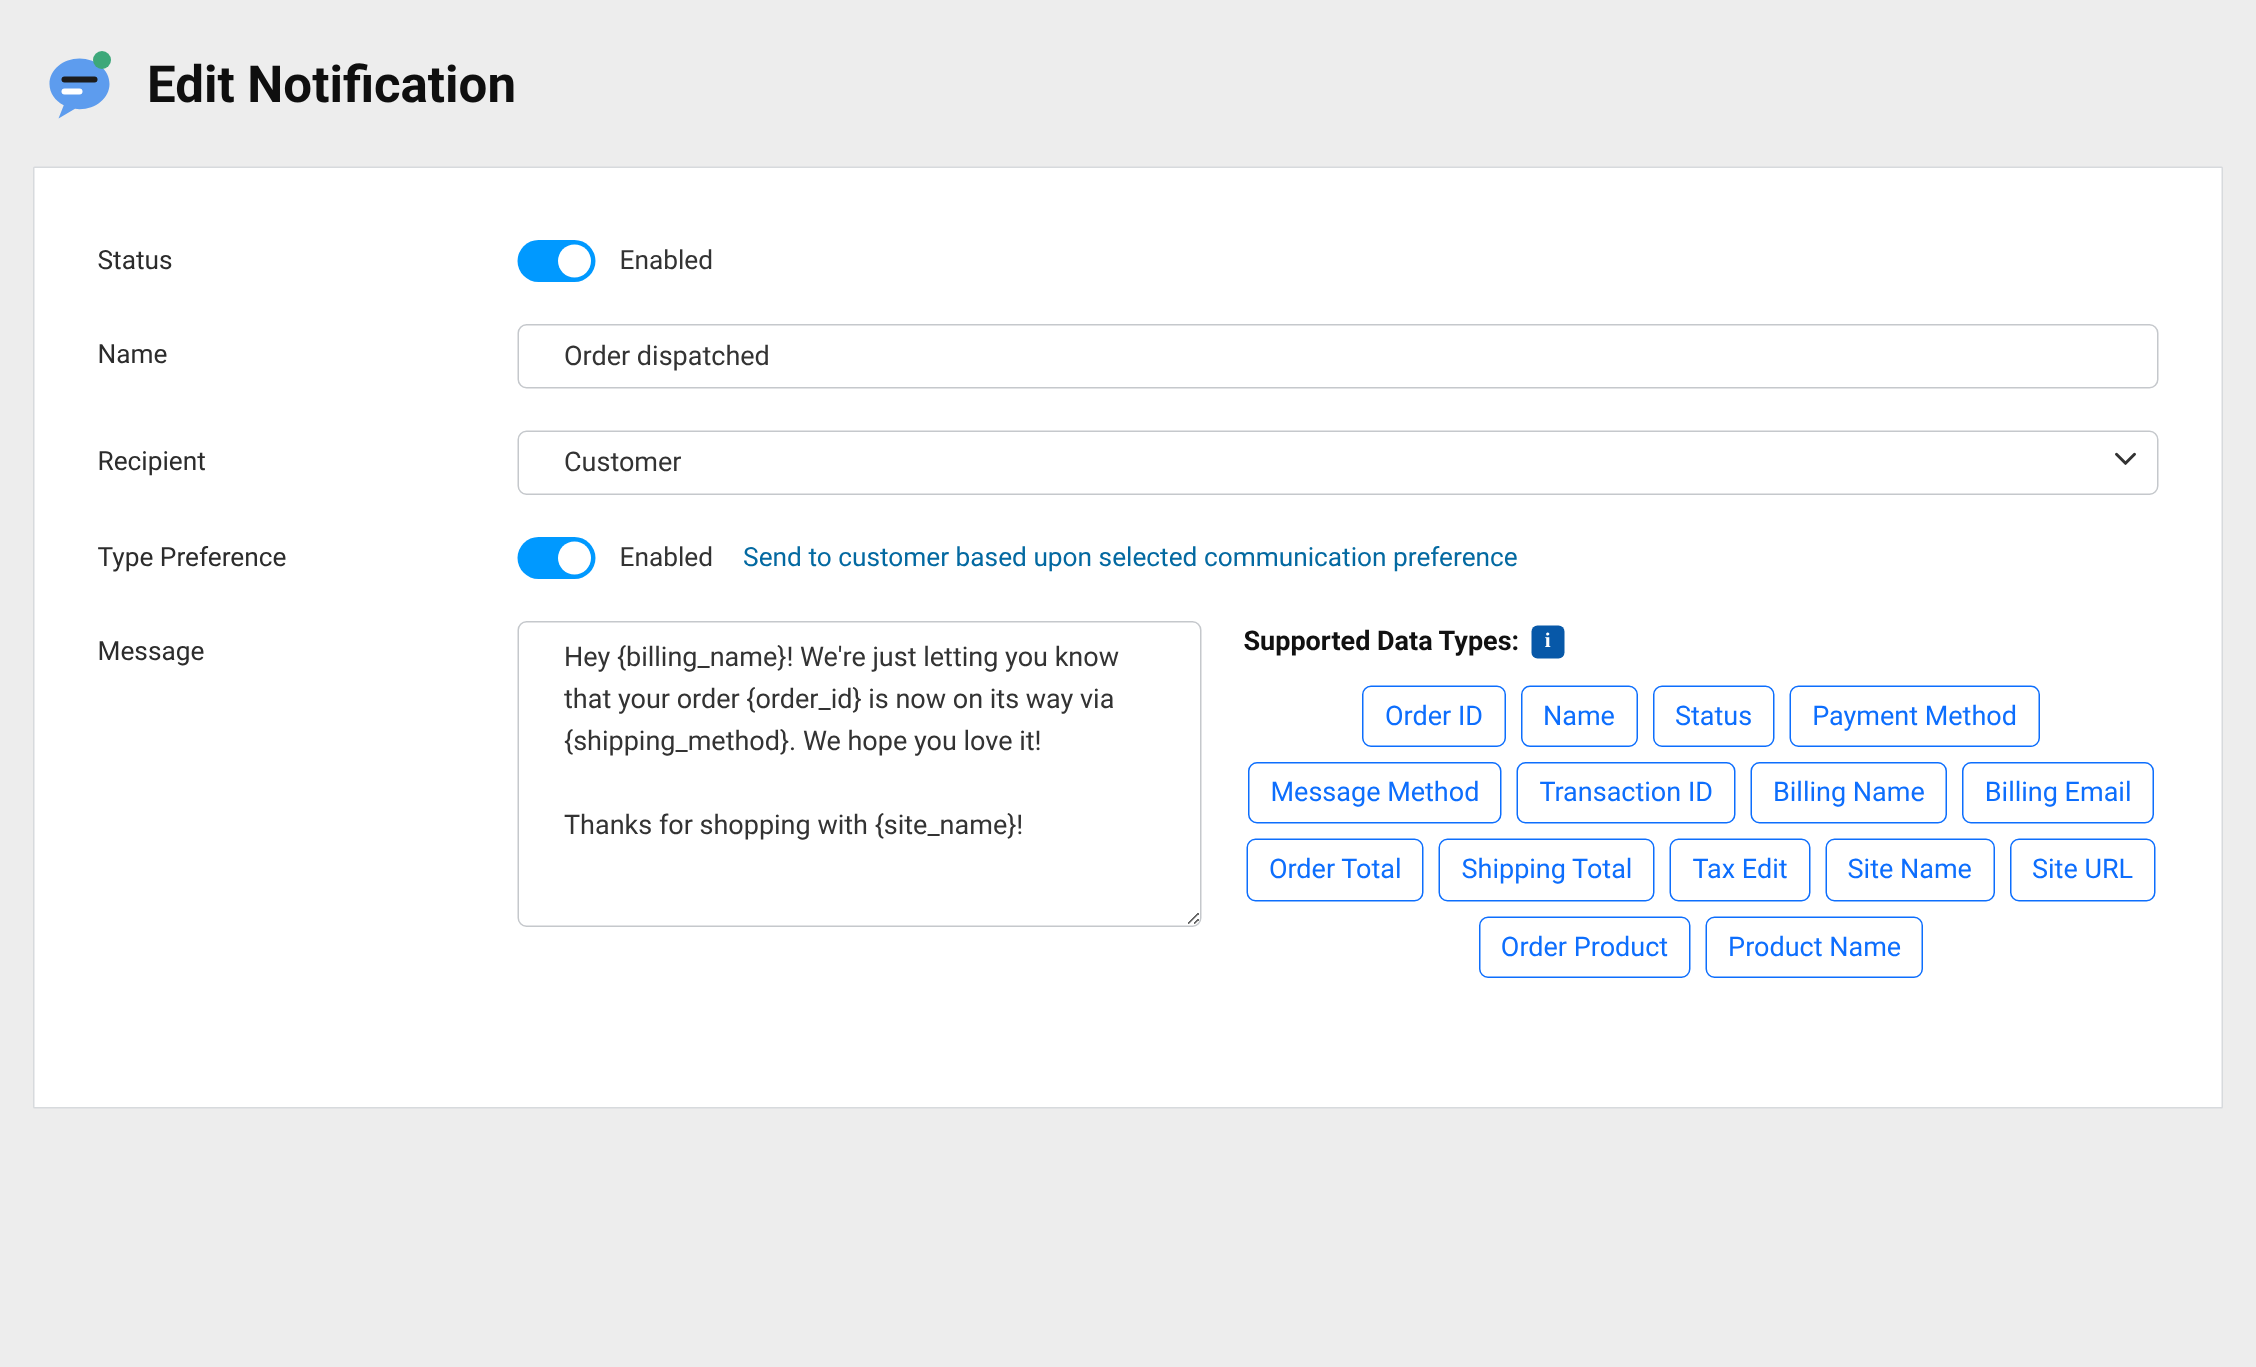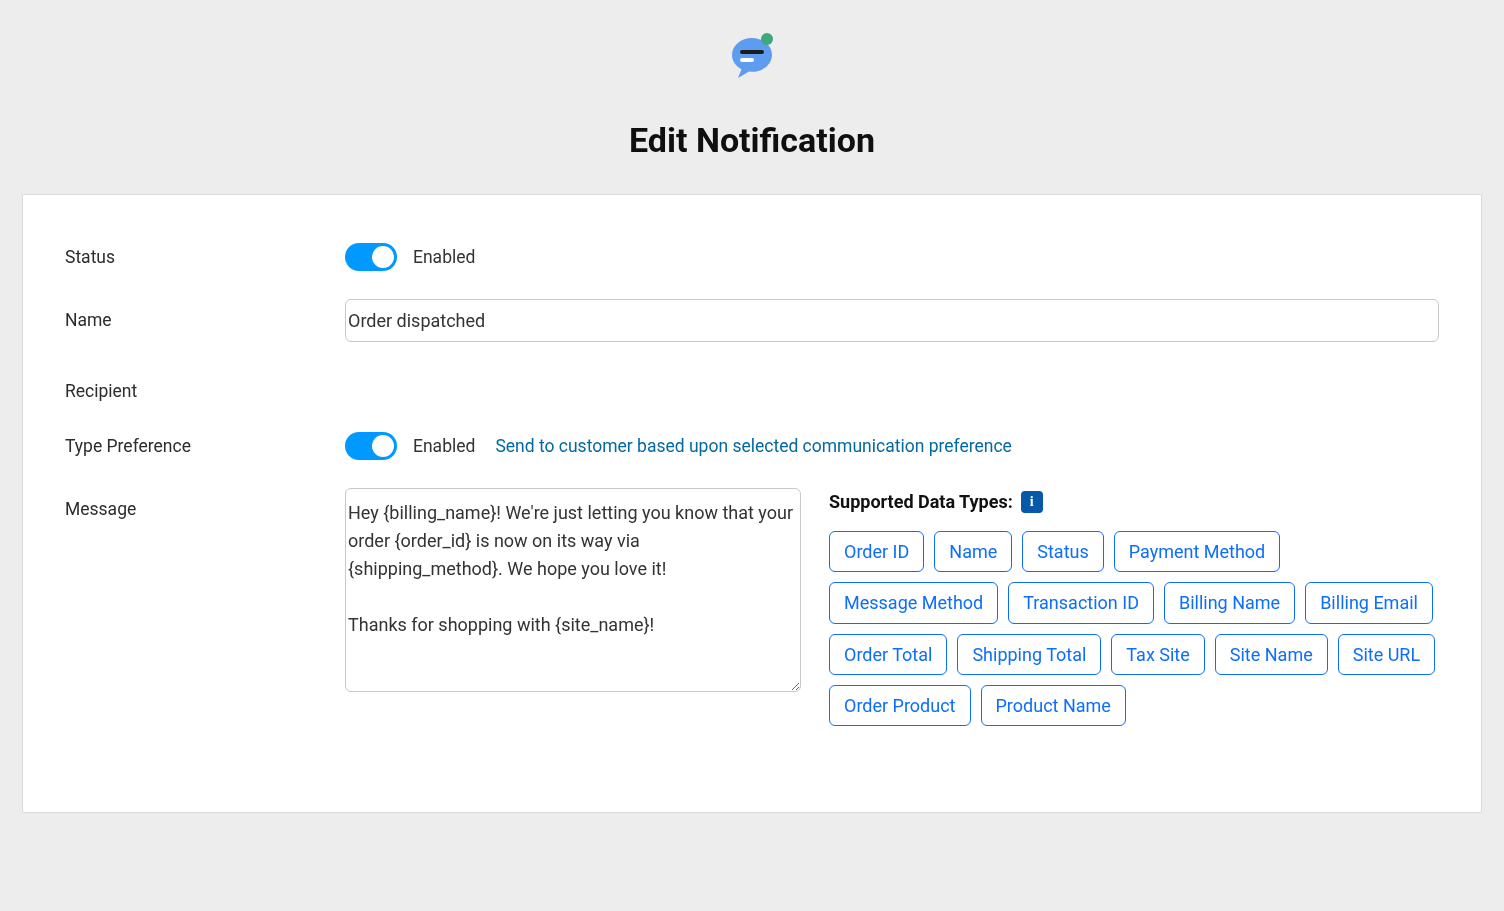--- a/index.html
+++ b/index.html
@@ -13,23 +13,22 @@
       color: #222;
       font-size: 17.5px;
       line-height: 1.5;
     }
     .page {
       padding: 0;
     }
     .header {
       display: flex;
       align-items: center;
-      gap: 33px;
+      gap: 20px;
       padding: 32px 28px 28px 28px;
-      flex-direction: column;
     }
     .logo {
       width: 50px;
       height: 50px;
       position: relative;
     }
     .logo svg {
       width: 100%;
       height: 100%;
     }
@@ -91,21 +90,21 @@
       color: #333;
     }
     .hint {
       color: #0369a1;
       margin-left: 4px;
     }
     .text-input, .select, .textarea {
       width: 100%;
       border: 1px solid #c5c8cc;
       border-radius: 6px;
-      padding: 10px 2px;
+      padding: 10px 30px;
       font-size: 18px;
       font-family: inherit;
       color: #333;
       background: #fff;
     }
     .select-wrap {
       position: relative;
       width: 100%;
     }
     .select {
@@ -156,20 +155,21 @@
       color: #fff;
       font-size: 14px;
       font-weight: 700;
       font-style: normal;
       font-family: Georgia, serif;
     }
     .tag-list {
       display: flex;
       flex-wrap: wrap;
       gap: 10px;
+      justify-content: center;
     }
     .tag {
       border: 1px solid #0d6efd;
       color: #0d6efd;
       background: transparent;
       padding: 7px 14px;
       border-radius: 6px;
       font-size: 18px;
       cursor: pointer;
       font-family: inherit;
@@ -206,20 +206,32 @@
 
     <div class="form-row">
       <div class="label-cell">Name</div>
       <div class="control-cell">
         <input type="text" class="text-input" value="Order dispatched" style="">
       </div>
     </div>
 
     <div class="form-row">
       <div class="label-cell">Recipient</div>
+      <div class="control-cell">
+        <div class="select-wrap">
+          <select class="select">
+            <option>Customer</option>
+          </select>
+          <span class="select-caret">
+            <svg width="16" height="16" viewBox="0 0 16 16">
+                <path d="M2 5 L8 11 L14 5" stroke="#333" stroke-width="2" fill="none" stroke-linecap="round" stroke-linejoin="round"></path>
+              </svg>
+          </span>
+        </div>
+      </div>
     </div>
 
 
     <div class="form-row align-center">
       <div class="label-cell">Type Preference</div>
       <div class="control-cell">
         <div class="toggle">
             <div class="knob"></div>
           </div>
         <span class="toggle-label">Enabled</span>
@@ -242,21 +254,21 @@
               <button class="tag" type="button">Order ID</button>
               <button class="tag" type="button">Name</button>
               <button class="tag" type="button">Status</button>
               <button class="tag" type="button">Payment Method</button>
               <button class="tag" type="button">Message Method</button>
               <button class="tag" type="button">Transaction ID</button>
               <button class="tag" type="button">Billing Name</button>
               <button class="tag" type="button">Billing Email</button>
               <button class="tag" type="button">Order Total</button>
               <button class="tag" type="button">Shipping Total</button>
-              <button class="tag" type="button">Tax Site</button>
+              <button class="tag" type="button">Tax Edit</button>
               <button class="tag" type="button">Site Name</button>
               <button class="tag" type="button">Site URL</button>
               <button class="tag" type="button">Order Product</button>
               <button class="tag" type="button">Product Name</button>
             </div>
         </div>
       </div>
     </div>
 
   </div>

